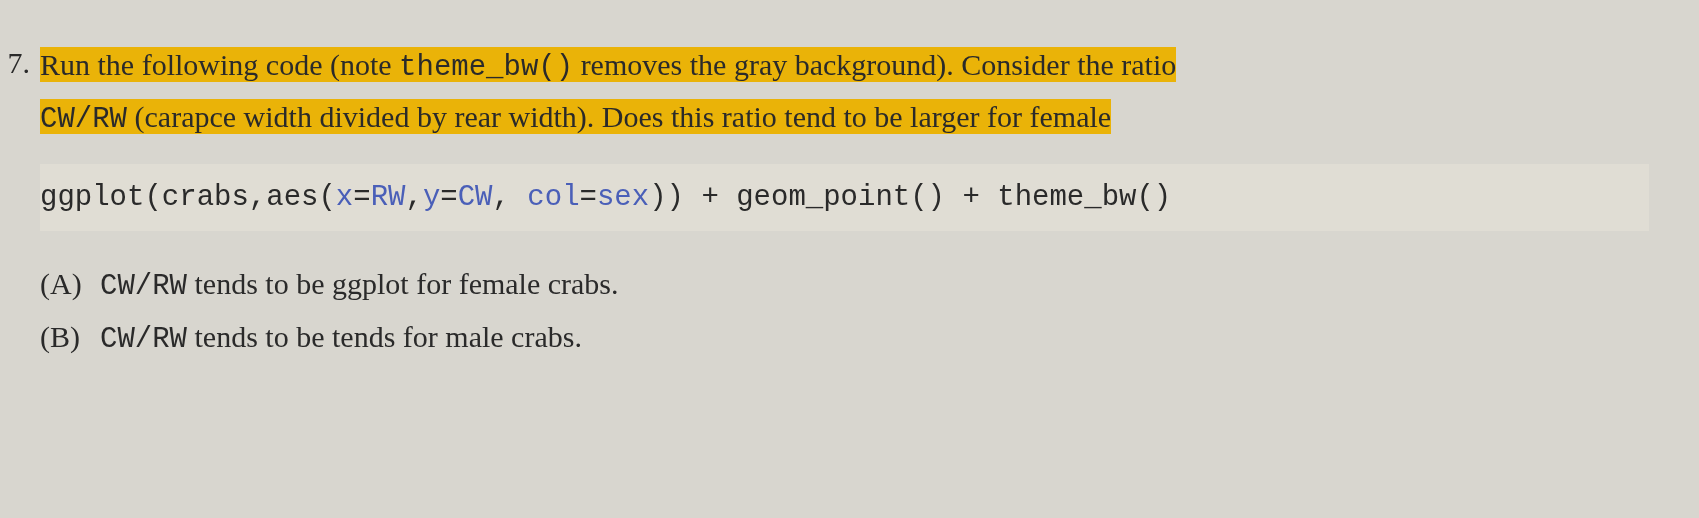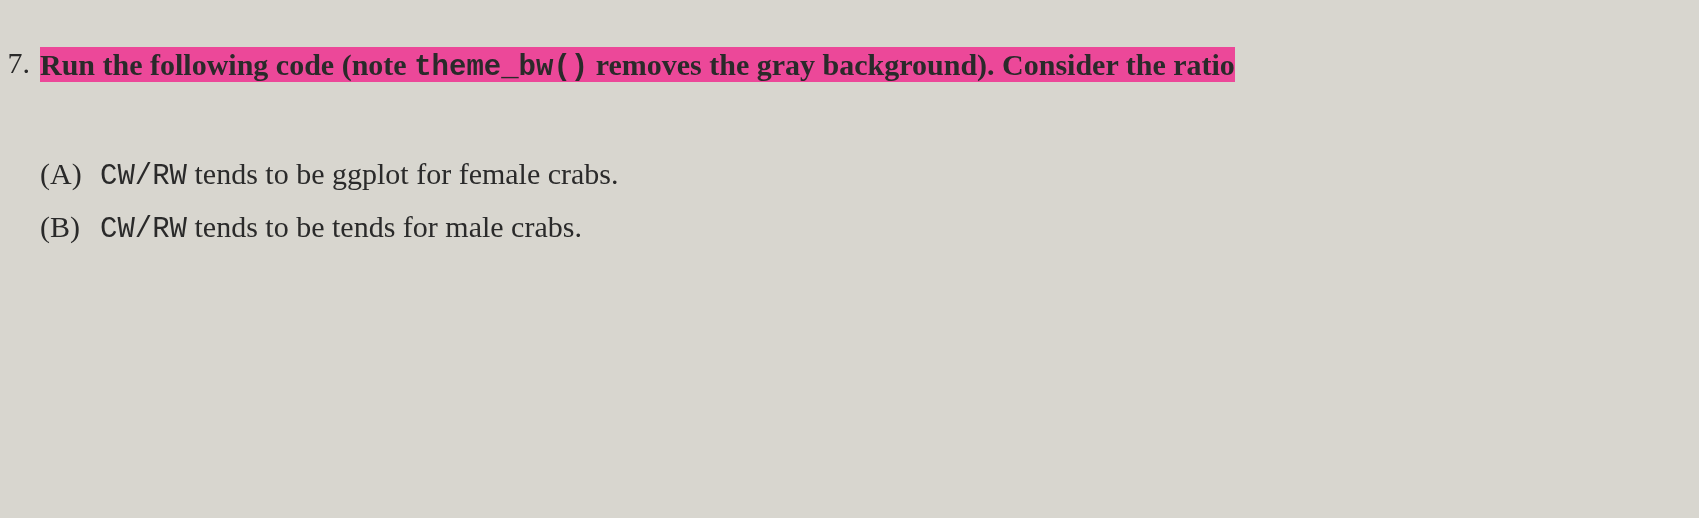--- a/index.html
+++ b/index.html
@@ -27,23 +27,22 @@
       width: 40px;
       text-align: right;
       padding-right: 10px;
       flex-shrink: 0;
     }
     .question-content {
       flex: 1;
       padding-right: 30px;
     }
     .highlighted {
-      background: #ec4899;
+      background: #eab308;
       padding: 1px 0;
-      font-weight: bold;
     }
     .mono {
       font-family: 'Courier New', Courier, monospace;
       font-size: 29px;
     }
     .code-block {
       font-family: 'Courier New', Courier, monospace;
       font-size: 29px;
       background: #e0ddd4;
       padding: 12px 0;
@@ -84,23 +83,24 @@
     }
   </style>
 </head>
 <body>
 
 <div class="question-container">
   <div class="question-number">7.</div>
   <div class="question-content">
     <div class="q-line">
       <span class="highlighted"><span>Run the following code (note </span><span class="mono">theme_bw()</span><span> removes the gray background). Consider the ratio</span></span><br>
-      <br>
+      <span class="highlighted"><span class="mono">CW/RW</span><span> (carapce width divided by rear width). Does this ratio tend to be larger for female</span></span><br>
     </div>
 
+    <div class="code-block"><span>ggplot(crabs,aes(</span><span class="code-x">x</span><span>=</span><span class="code-rw">RW</span><span>,</span><span class="code-y">y</span><span>=</span><span class="code-cw">CW</span><span>, </span><span class="code-sex">col</span><span>=</span><span class="code-sex">sex</span><span>)) + geom_point() + theme_bw()</span></div>
 
     <div class="options">
       <div class="option">
         <span class="option-label">(A)</span>
         <span class="option-text"><span class="mono">CW/RW</span><span> tends to be ggplot for female crabs.</span></span>
       </div>
       <div class="option">
         <span class="option-label">(B)</span>
         <span class="option-text"><span class="mono">CW/RW</span><span> tends to be tends for male crabs.</span></span>
       </div>

